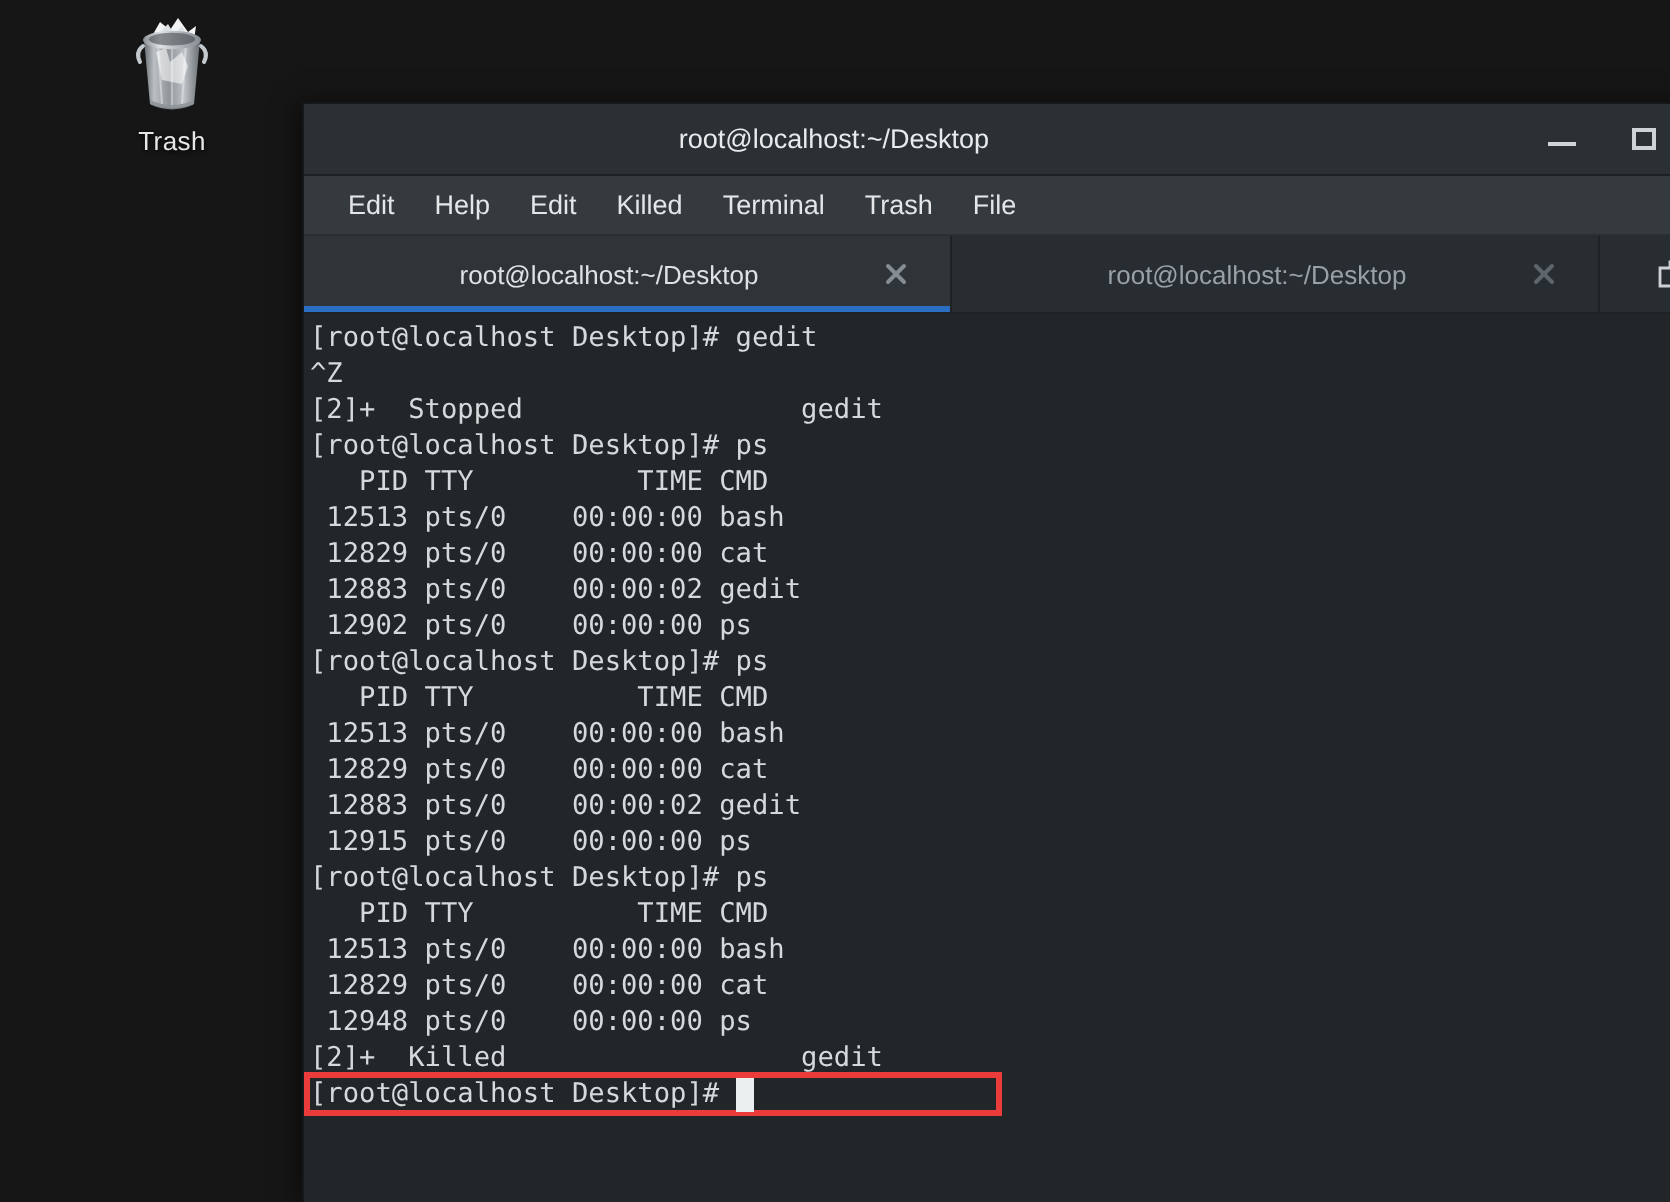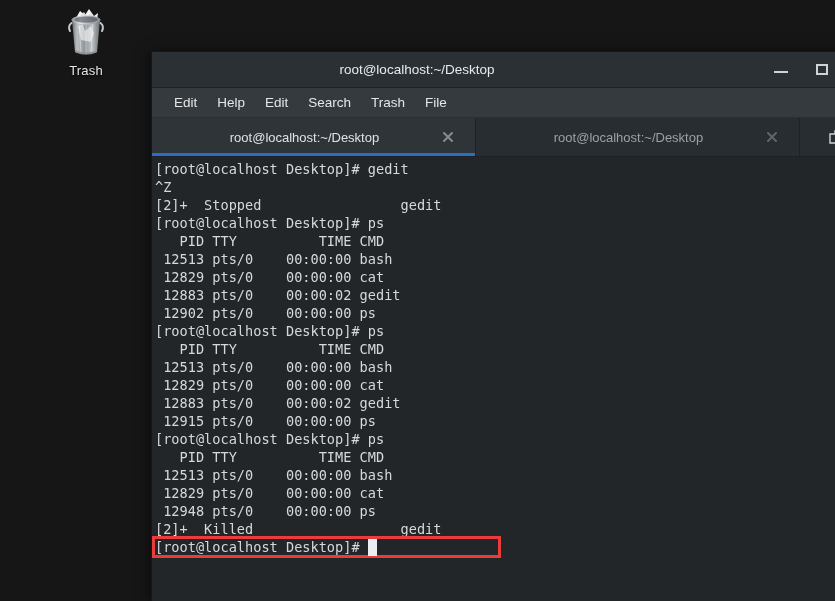--- a/index.html
+++ b/index.html
@@ -281,21 +281,22 @@
       </div>
       <div class="win-btn" id="btn-maximize">
         <span class="glyph-max"></span>
       </div>
     </div>
 
     <div id="menubar">
       <div class="menu-item">Edit</div>
       <div class="menu-item">Help</div>
       <div class="menu-item">Edit</div>
-      <div class="menu-item">Search</div>
+      <div class="menu-item">Killed</div>
+      <div class="menu-item">Terminal</div>
       <div class="menu-item">Trash</div>
       <div class="menu-item">File</div>
     </div>
 
     <div id="tabbar">
       <div class="tab active">
         <span class="tab-title">root@localhost:~/Desktop</span>
         <span class="tab-close">
           <svg width="14" height="14" viewBox="0 0 14 14" xmlns="http://www.w3.org/2000/svg">
             <path d="M3 3 L11 11 M11 3 L3 11" stroke="#868d92" stroke-width="2" stroke-linecap="round"></path>

